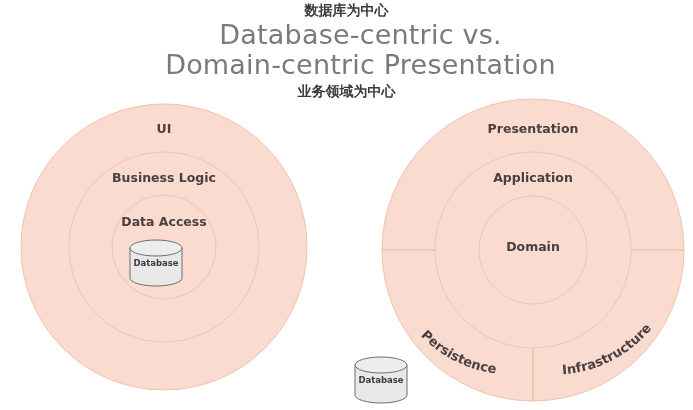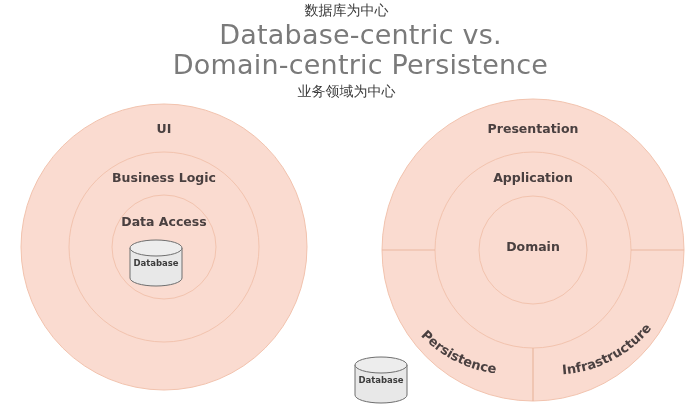--- a/index.html
+++ b/index.html
@@ -26,21 +26,21 @@
   .title-block {
     position: absolute;
     left: 0;
     top: 2px;
     width: 693px;
     text-align: center;
     pointer-events: none;
   }
   .cn-label {
     font-size: 14px;
-    font-weight: 400;
+    font-weight: 700;
     color: #3a3a3a;
     line-height: 17px;
     letter-spacing: 0px;
   }
   .cn-label-top { margin-bottom: 1px; }
   .main-title {
     font-size: 27px;
     font-weight: 400;
     color: #7a7a7a;
     line-height: 30px;
@@ -80,21 +80,21 @@
   }
 </style>
 </head>
 <body>
 
 <div id="stage">
 
   <div class="title-block">
     <div class="cn-label cn-label-top">数据库为中心</div>
     <div class="main-title">Database-centric vs.</div>
-    <div class="main-title">Domain-centric Persistence</div>
+    <div class="main-title">Domain-centric Presentation</div>
     <div class="cn-label cn-label-bottom">业务领域为中心</div>
   </div>
 
   <svg id="diagram" viewBox="0 0 693 410">
 
     <g>
 
       <circle cx="164" cy="247" r="143" fill="#fadbd0" stroke="#f2c3ae" stroke-width="1"></circle>
 
       <circle cx="164" cy="247" r="95" fill="#fadbd0" stroke="#f2c3ae" stroke-width="1"></circle>

